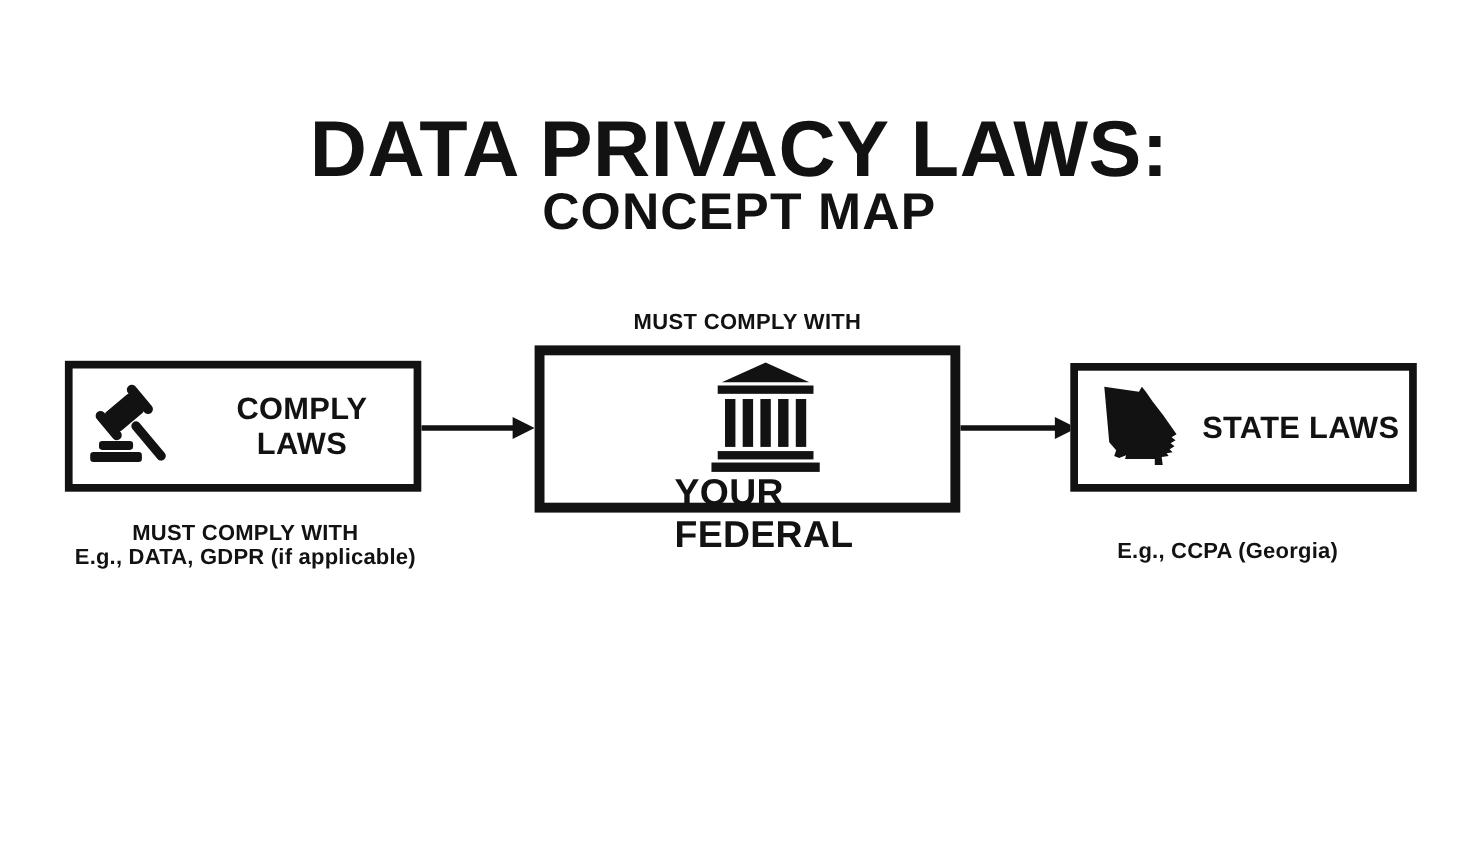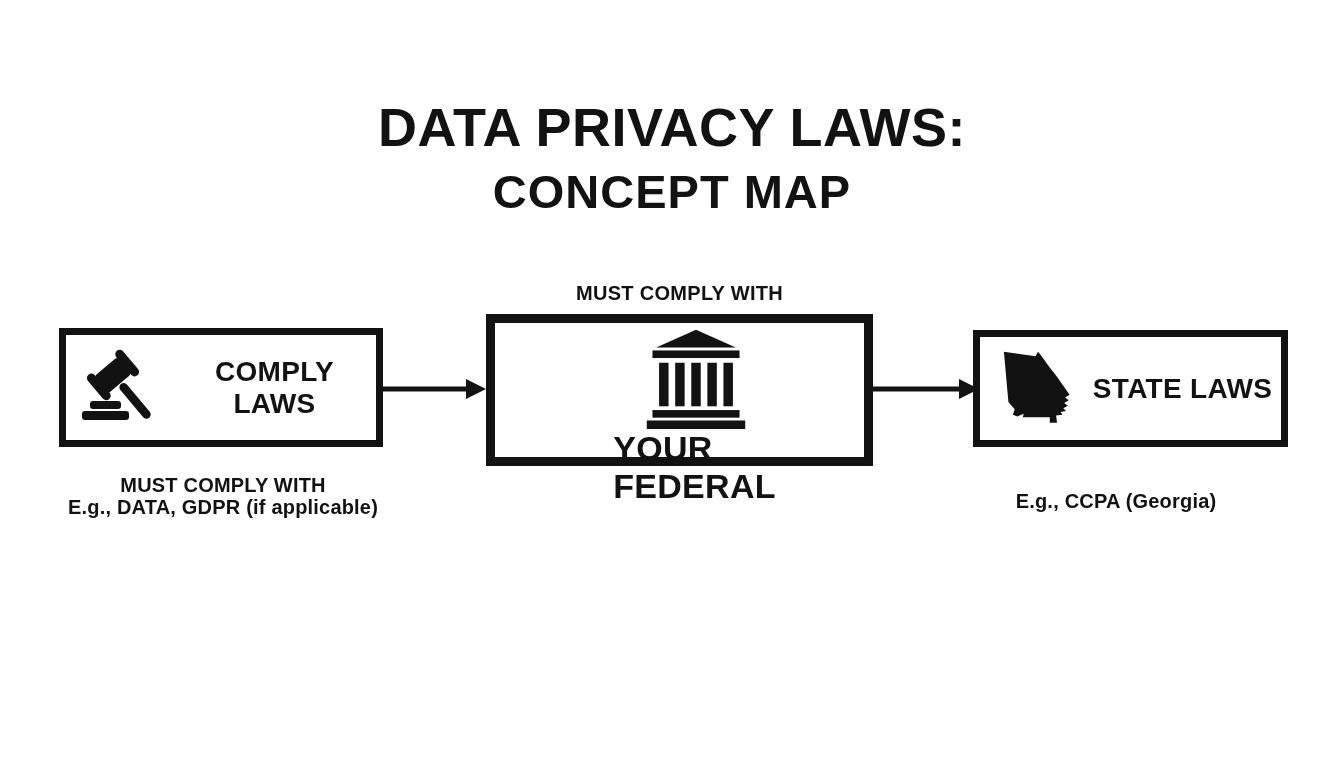--- a/index.html
+++ b/index.html
@@ -16,21 +16,21 @@
   .stage {
     position: relative;
     width: 1344px; height: 768px;
     background: var(--bg);
     color: var(--ink);
   }
   
   .title-line1 {
     position: absolute; top: 100px; left: 0; width: 100%;
     text-align: center;
-    font-size: 54px; font-weight: 800; letter-spacing: 0.5px;
+    font-size: 72px; font-weight: 800; letter-spacing: 0.5px;
     color: var(--ink); line-height: 1;
   }
   .title-line2 {
     position: absolute; top: 168px; left: 0; width: 100%;
     text-align: center;
     font-size: 47px; font-weight: 800; letter-spacing: 1px;
     color: var(--ink); line-height: 1;
   }
   
   .top-edge-label {

